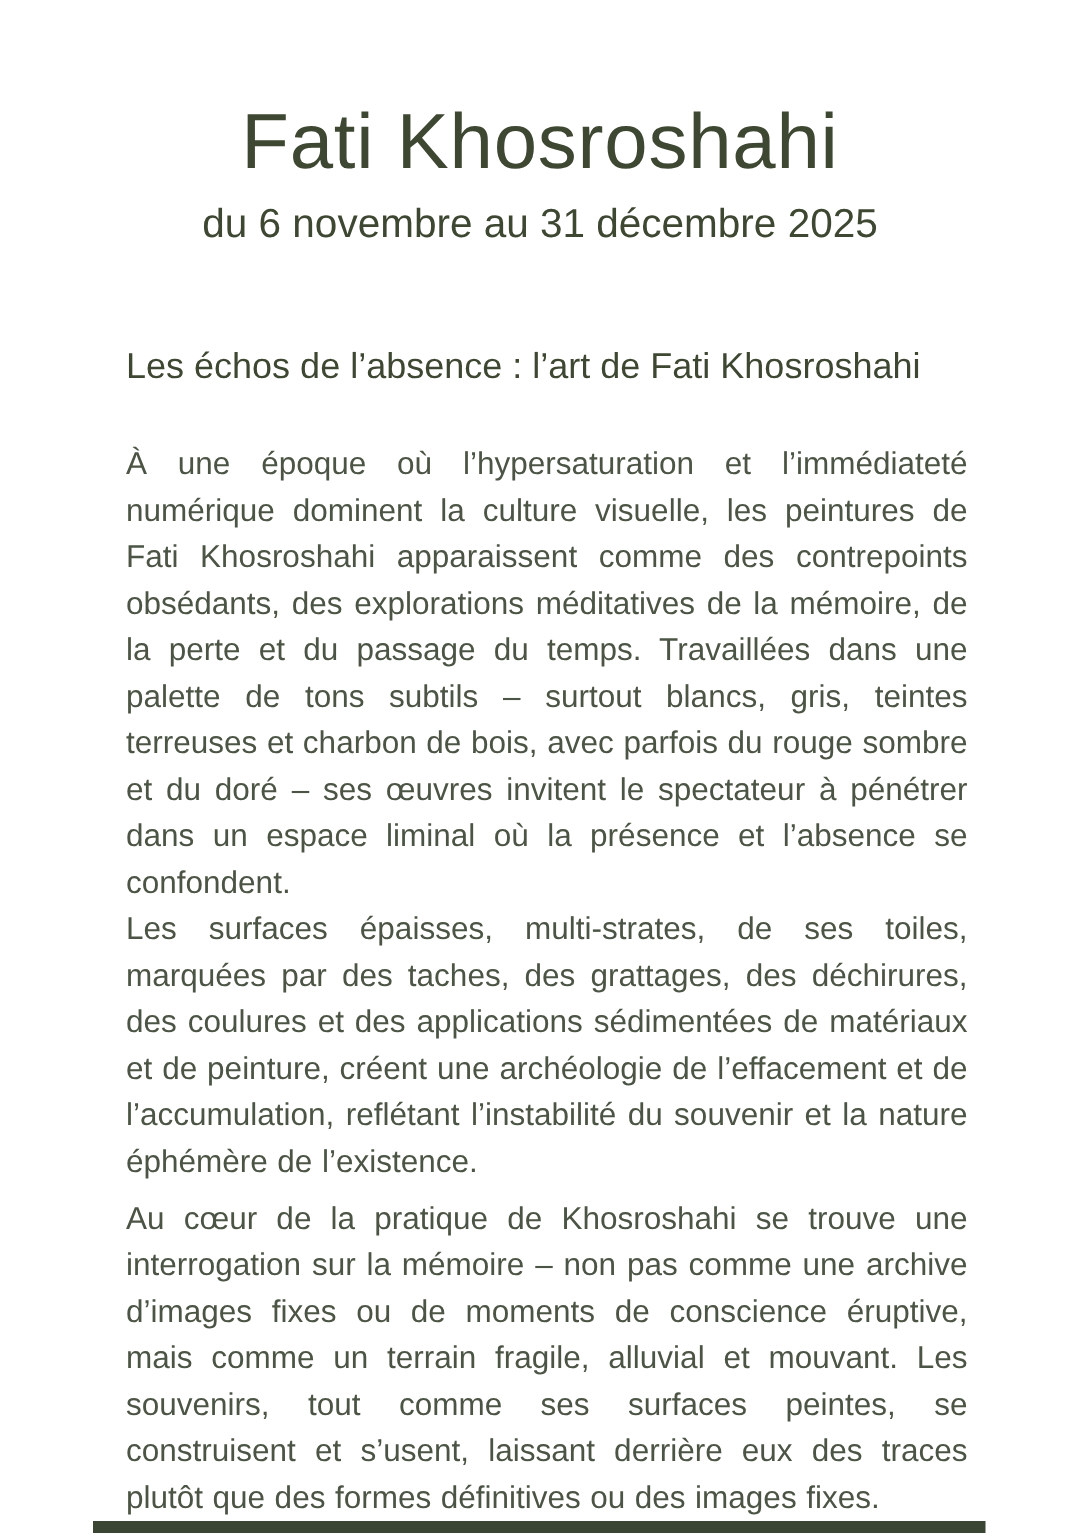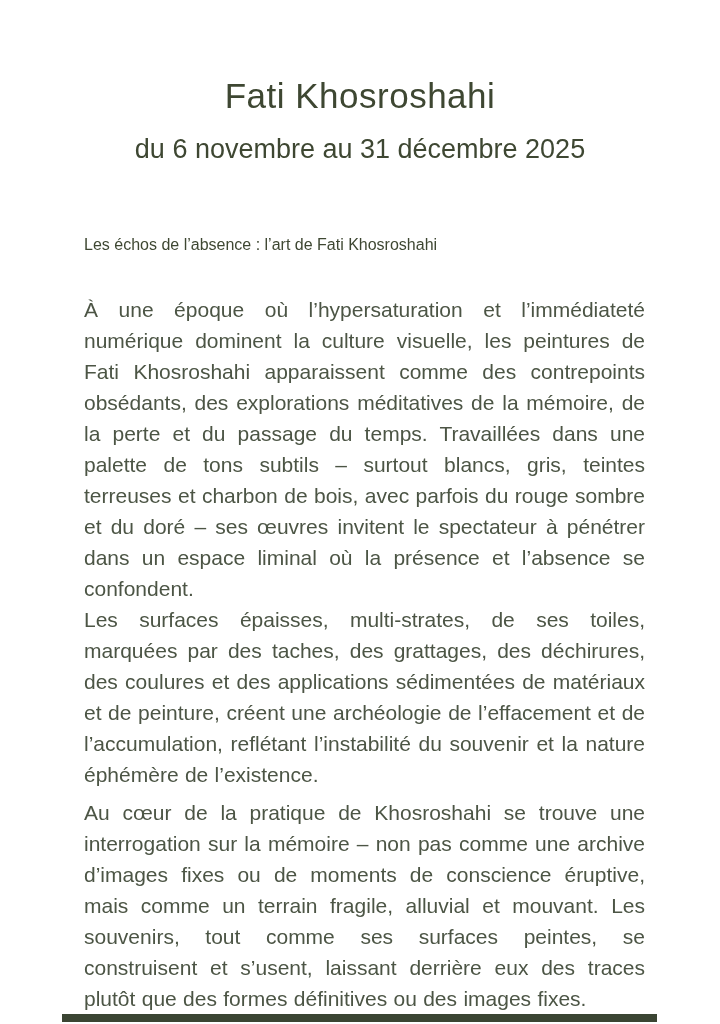--- a/index.html
+++ b/index.html
@@ -21,38 +21,38 @@
     position: absolute;
     inset: 0;
     background: var(--background);
   }
   .masthead {
     text-align: center;
     color: var(--heading-text);
   }
   .title {
     margin-top: 72px;
-    font-size: 35px;
+    font-size: 52px;
     line-height: 47px;
     font-weight: 400;
     letter-spacing: 0.5px;
   }
   .subtitle {
     margin-top: 14px;
     font-size: 27px;
     line-height: 33px;
     font-weight: 400;
   }
   .article {
     margin: 0 75px 0 84px; 
     color: var(--body-text);
   }
   .heading {
     margin-top: 64px;
-    font-size: 16px;
+    font-size: 24px;
     line-height: 30px;
     font-weight: 400;
     color: var(--heading-text);
   }
   .body-paragraph {
     font-size: 21px;
     line-height: 31px;
     text-align: justify;
     text-align-last: left;
     word-spacing: 0.5px;

